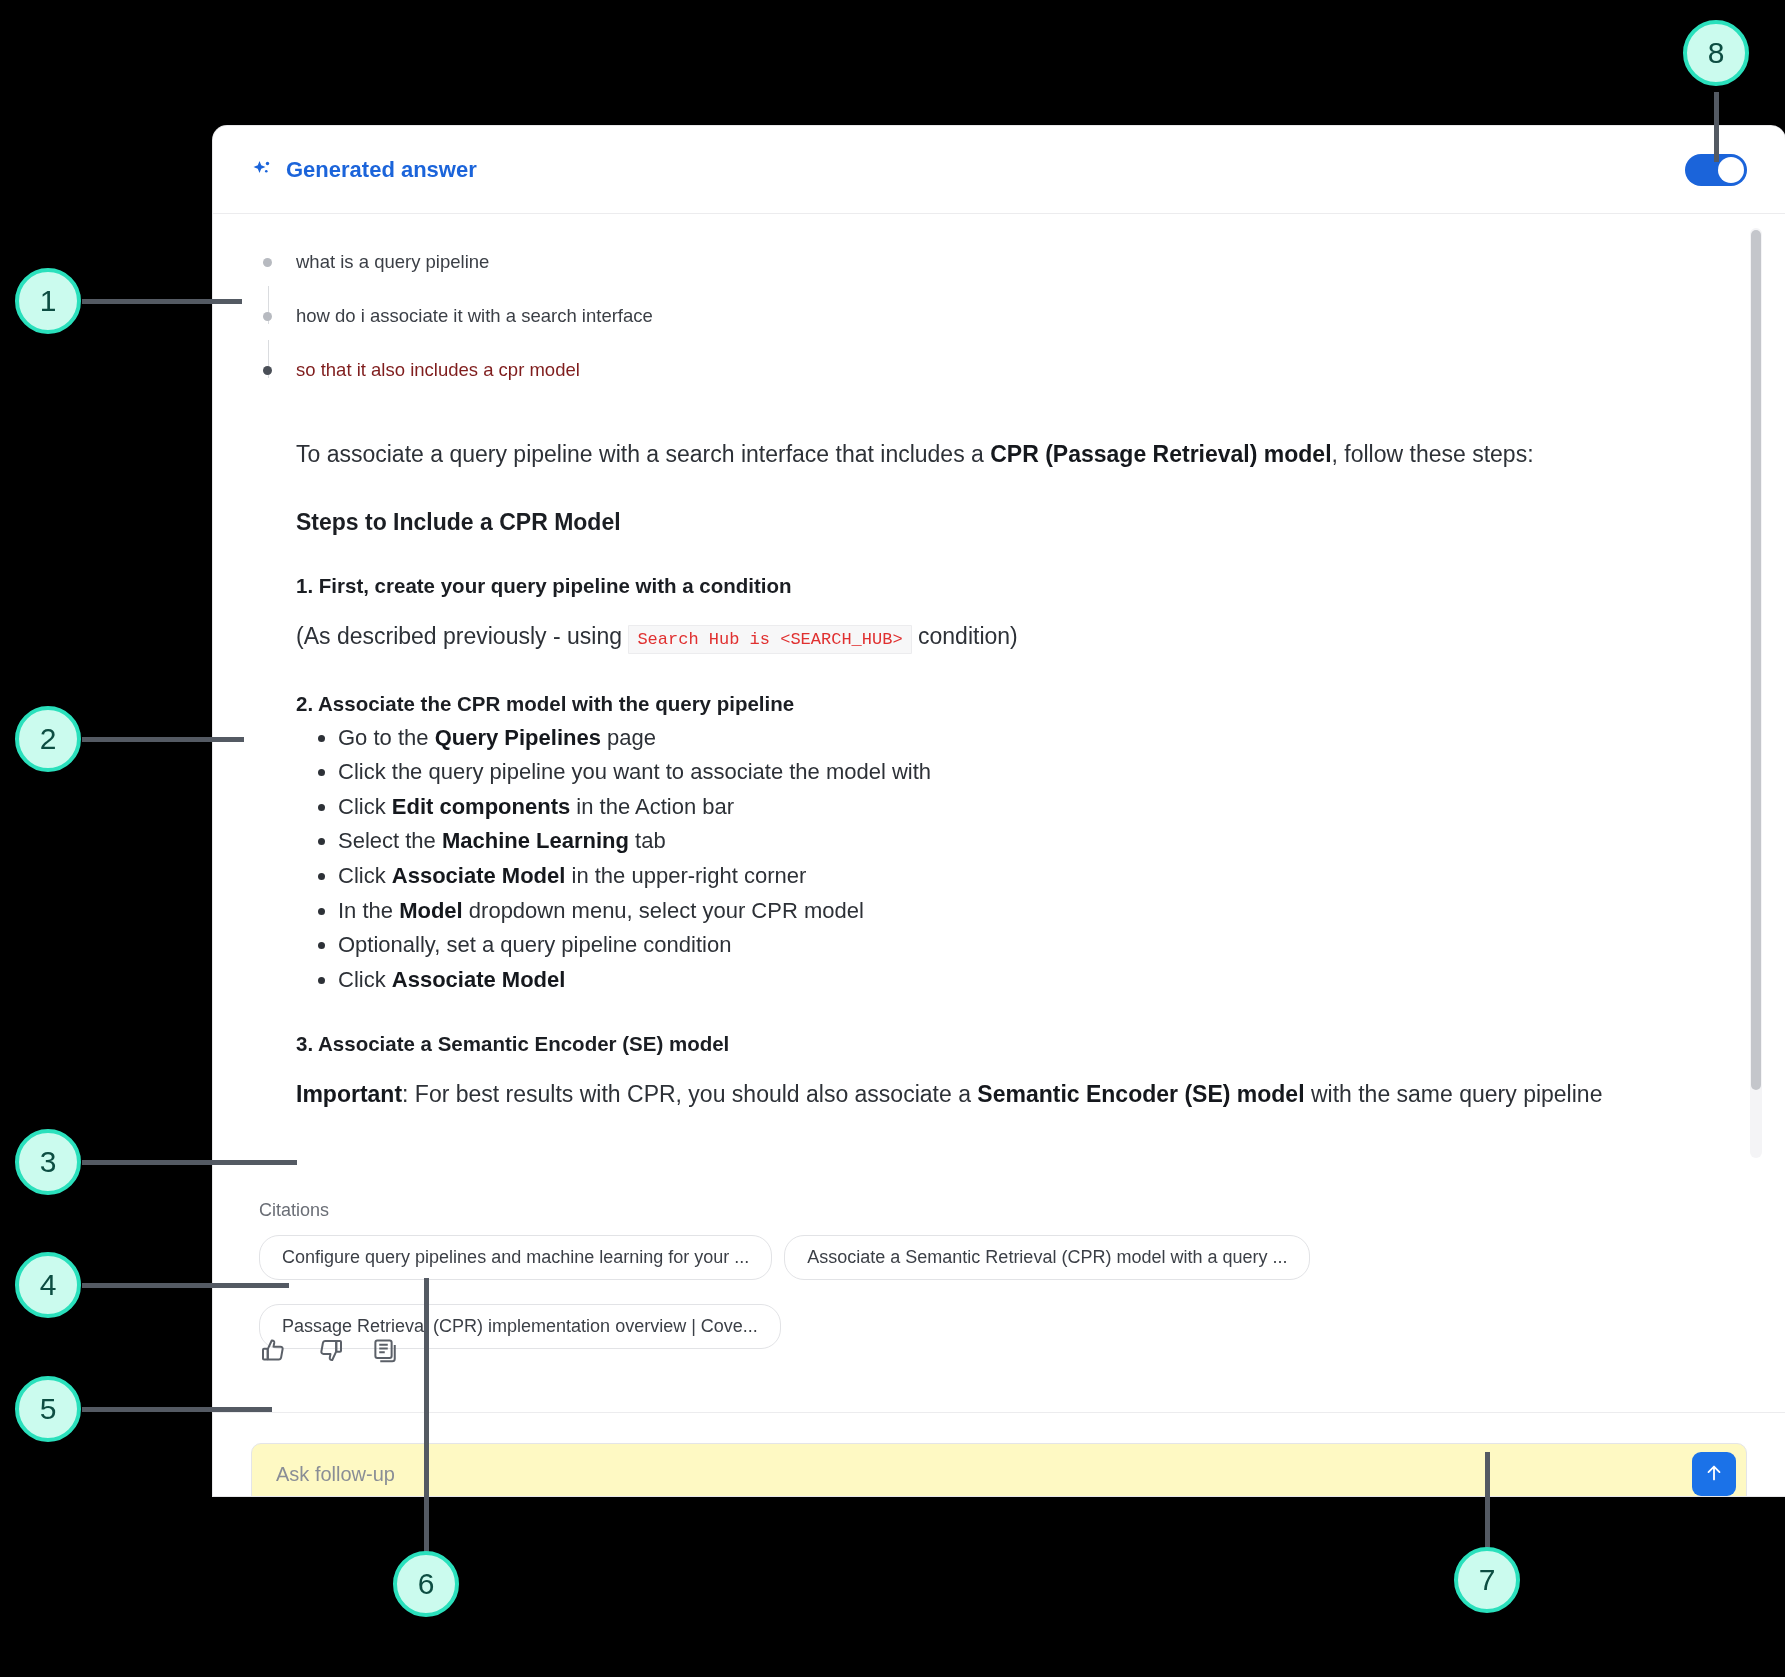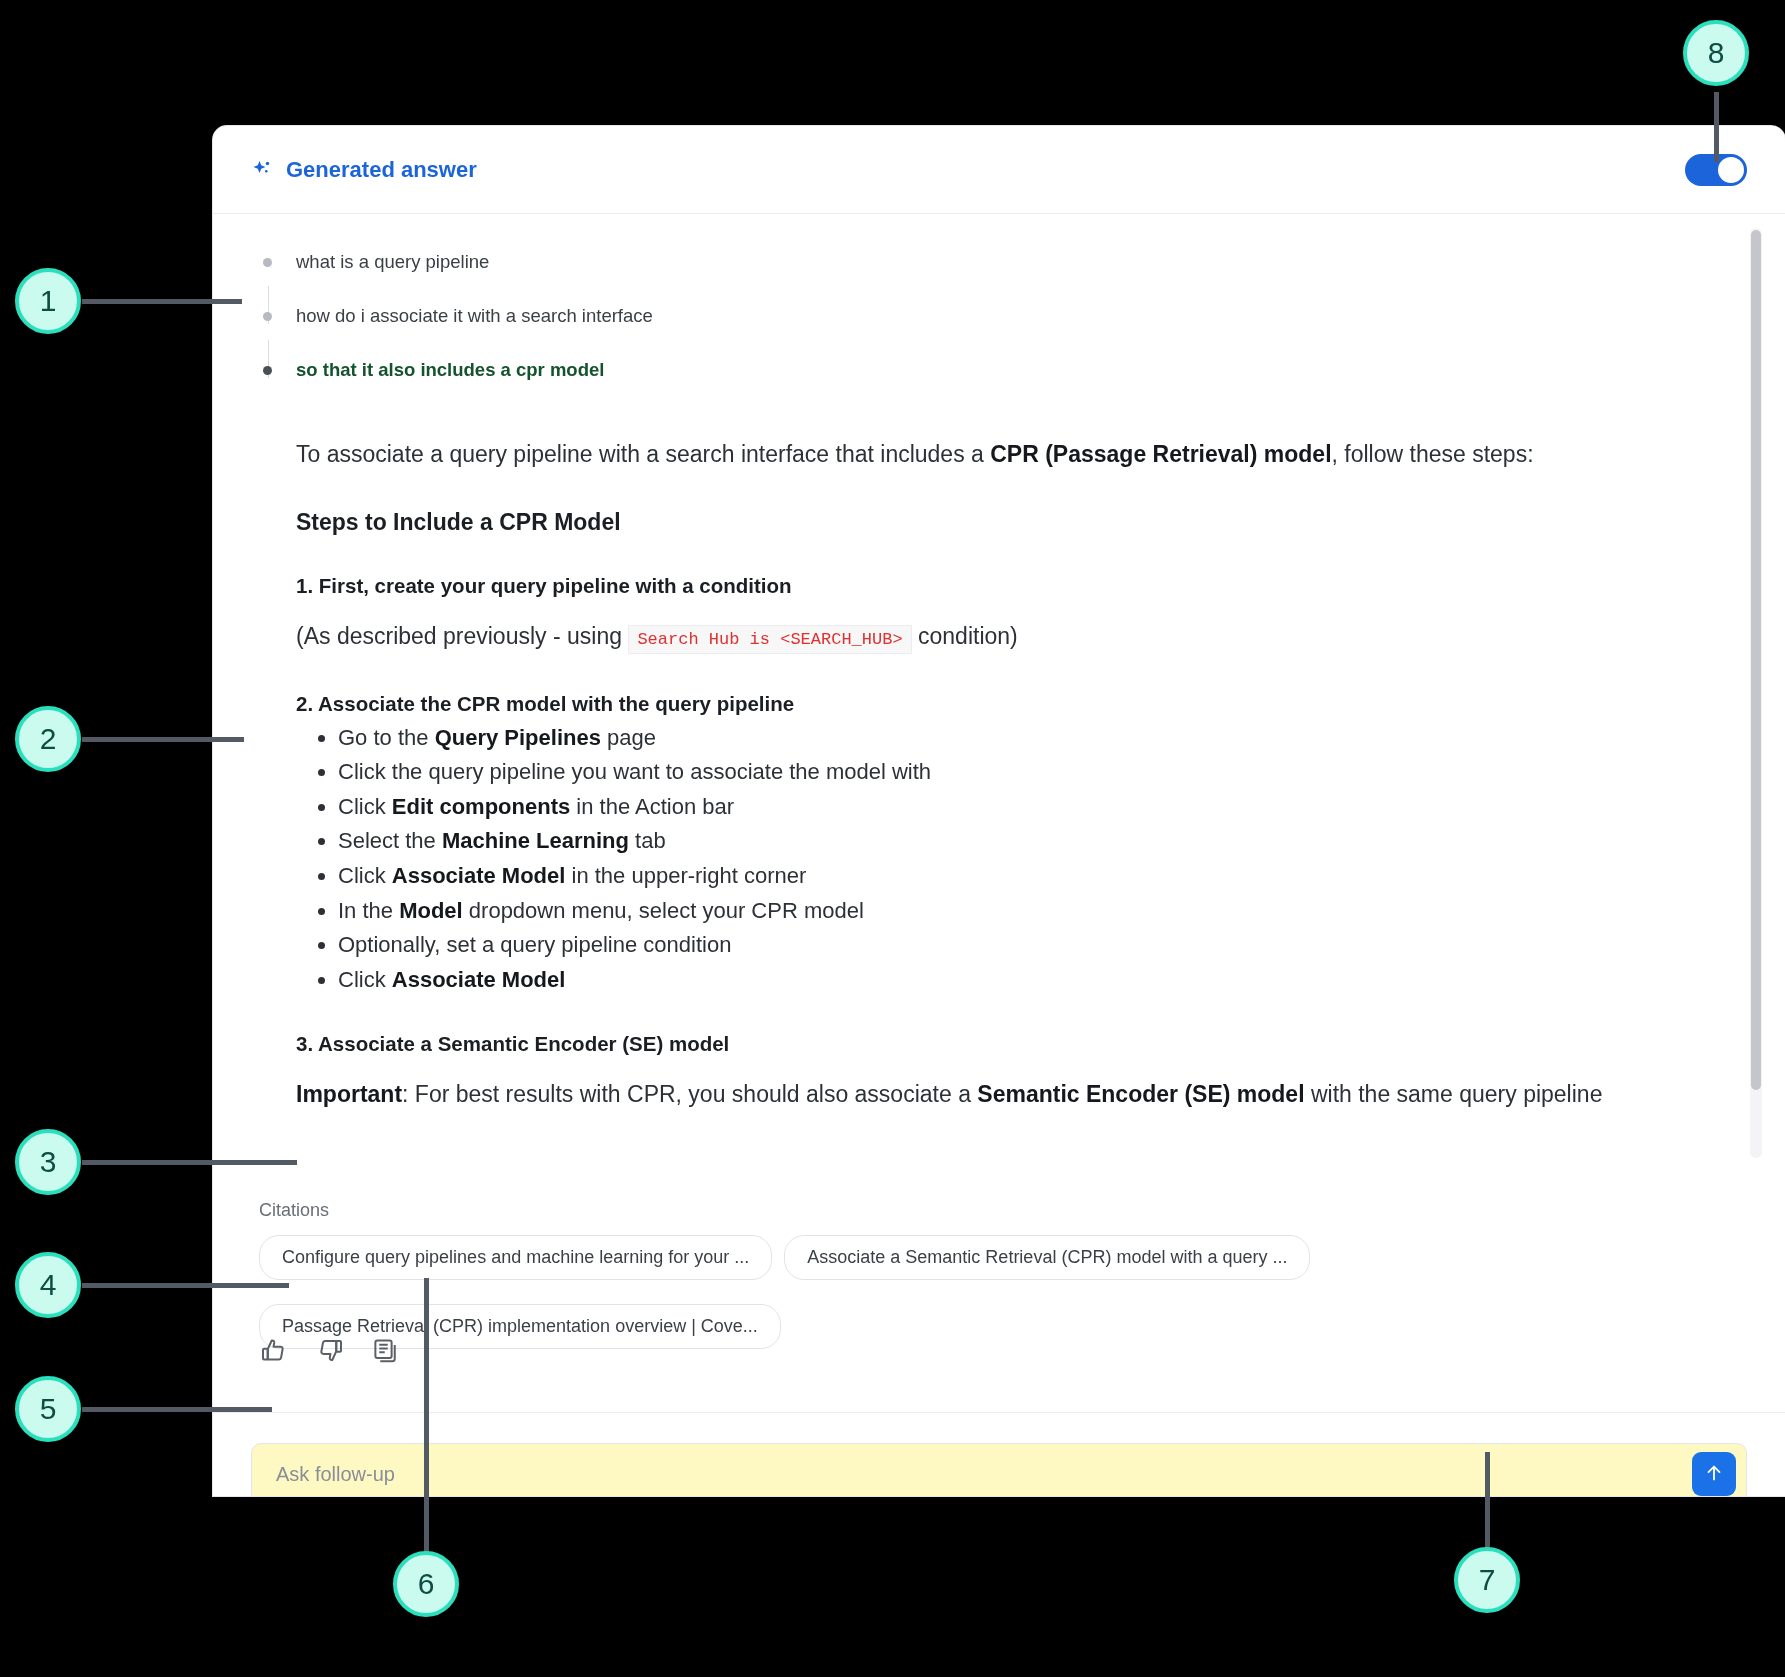--- a/index.html
+++ b/index.html
@@ -82,21 +82,21 @@
   }
   .hist-dot {
     width: 9px; height: 9px; border-radius: 50%;
     background: #b7bac0; flex: none;
     margin-top: 8px; margin-right: 24px;
   }
   .hist-row.active .hist-dot { background: #4a4f57; }
   .hist-text {
     font-size: 18.5px; color: #3b3f46; line-height: 1.3;
   }
-  .hist-row.active .hist-text { font-weight: 700; color: #14532d; }
+  .hist-row.active .hist-text { font-weight: 400; color: #7f1d1d; }
   .hist-connector {
     position: absolute;
     left: 16.5px; width: 1px;
     background: #dadcdf;
   }
 
   .answer { padding-left: 45px; padding-right: 20px; }
   .p-intro {
     font-size: 23px; color: #2d3137; line-height: 1.45;
     margin: 26px 0 15px 0;

